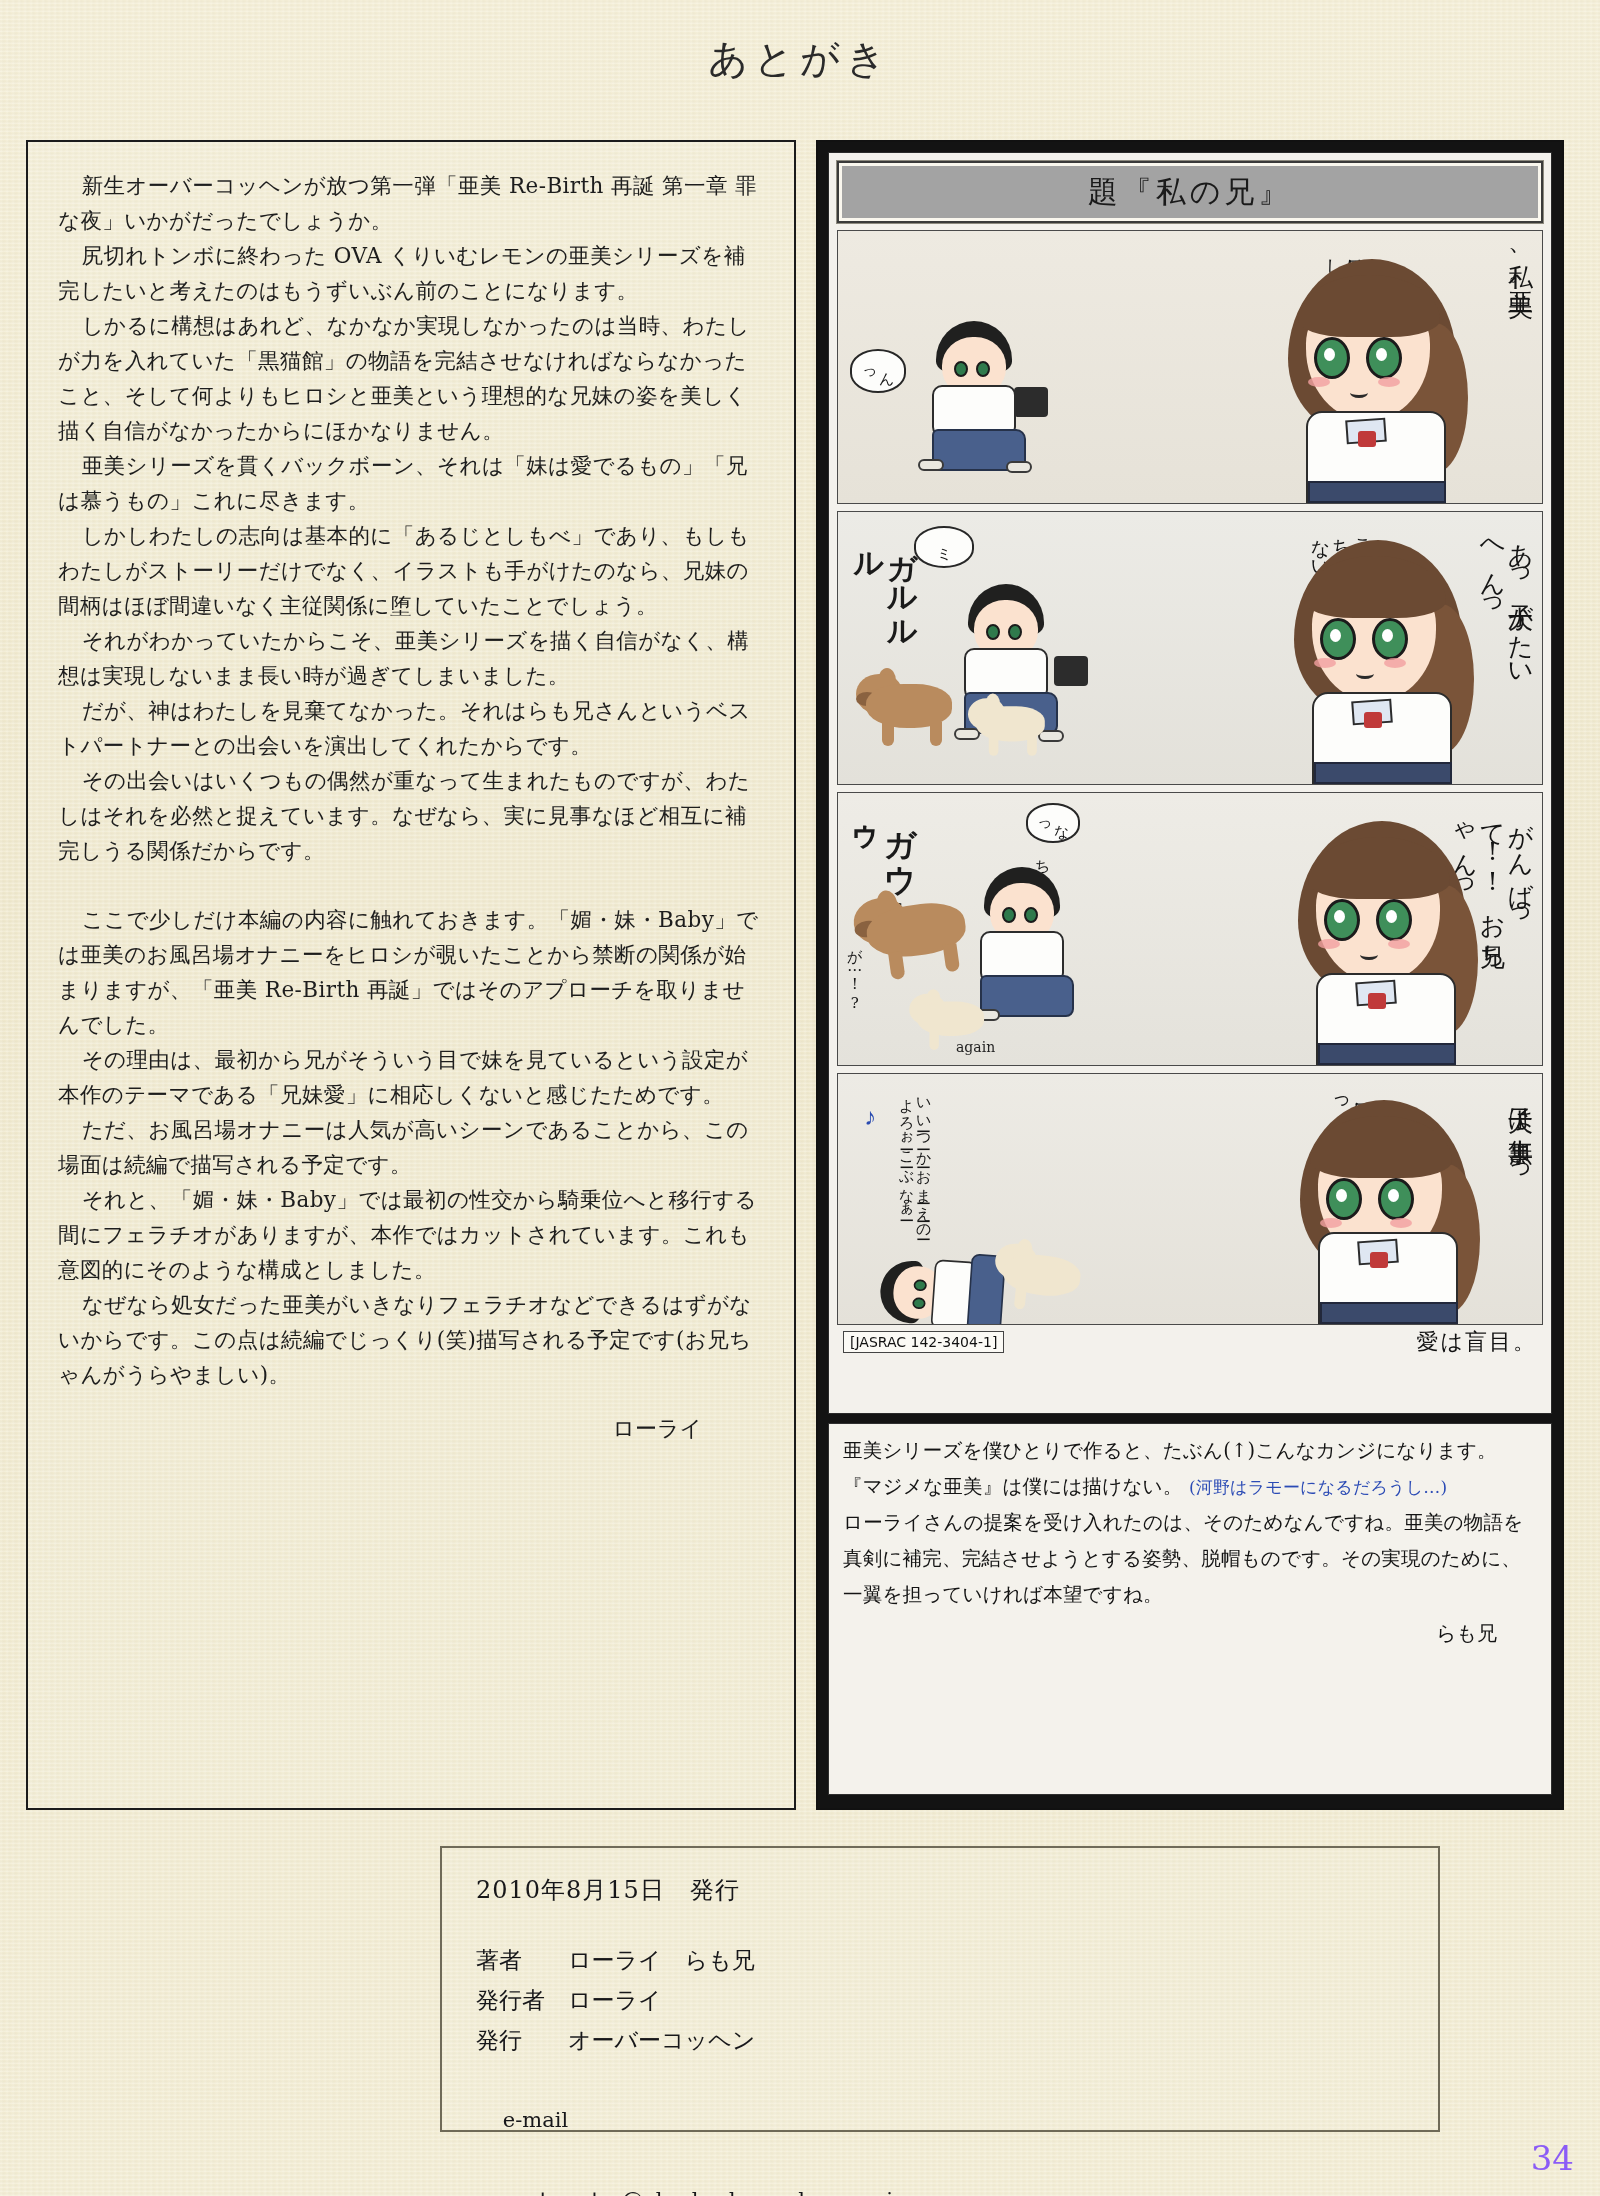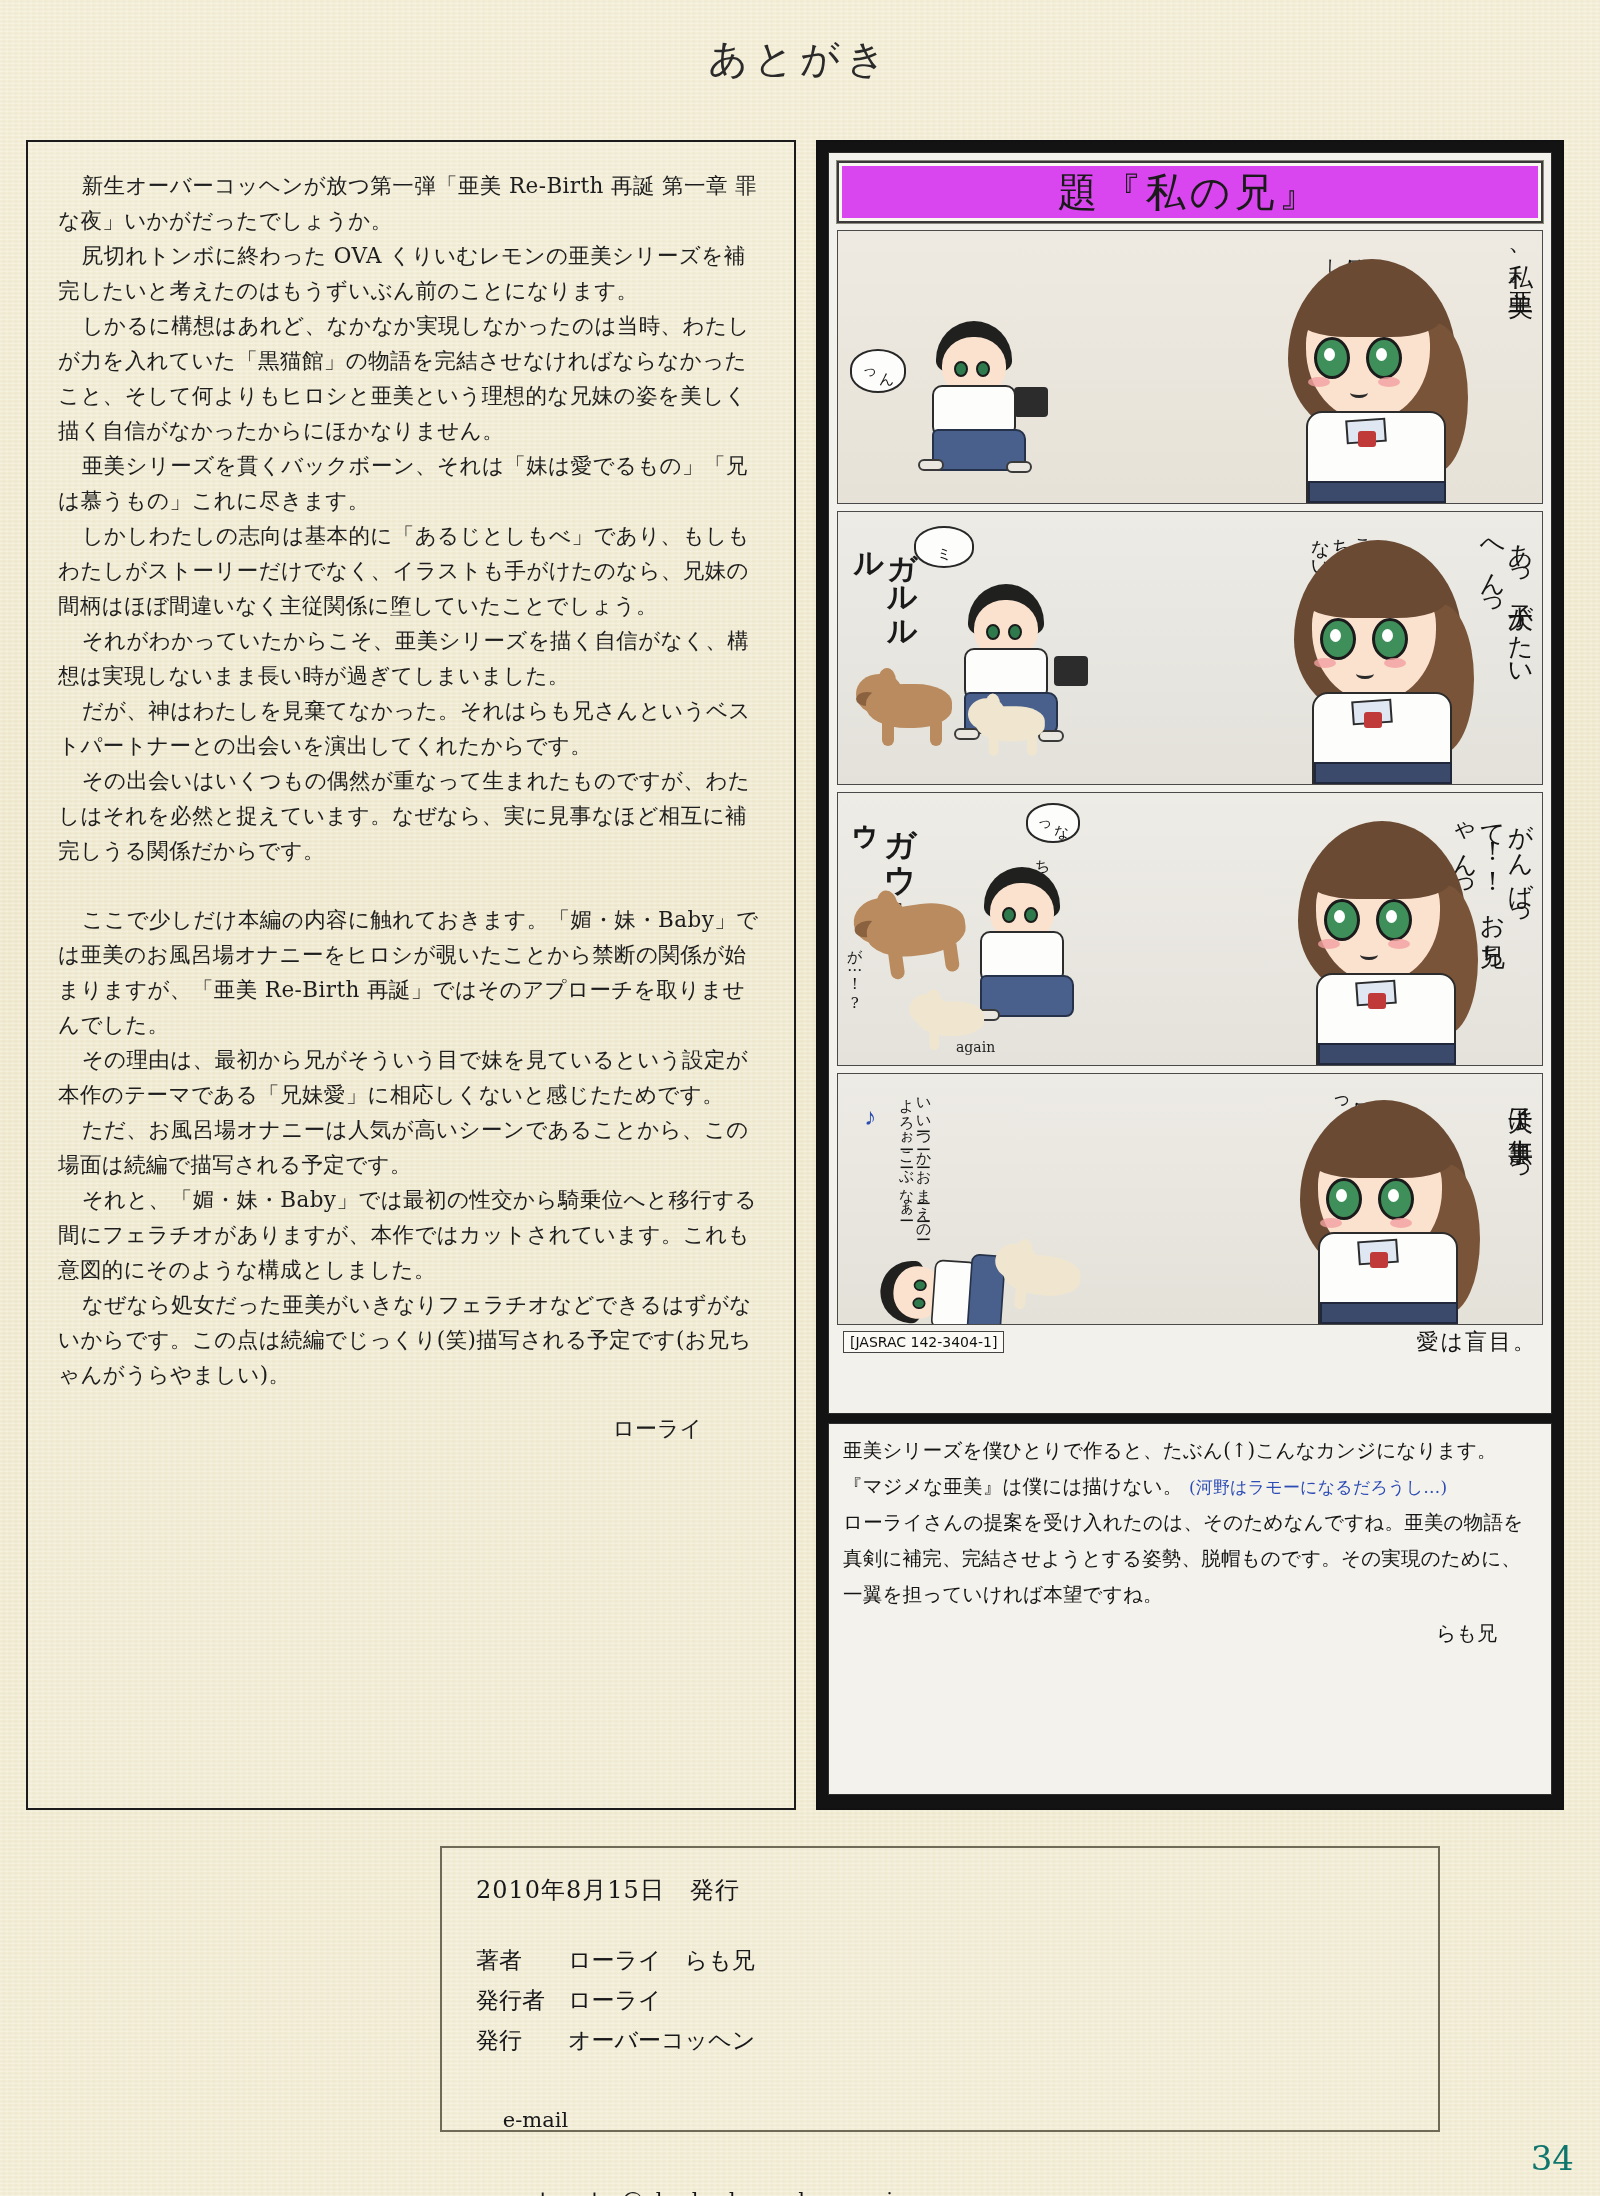--- a/index.html
+++ b/index.html
@@ -94,26 +94,26 @@
     width: 100%;
     height: 1262px;
     background: #f3f1ec;
     border: 1px solid #2a2a2a;
     box-sizing: border-box;
     padding: 8px;
   }
   .comic-heading {
     height: 58px;
     border: 2px solid #3a3a3a;
-    background: #d946ef;
+    background: #a3a3a3;
     box-shadow: inset 0 0 0 3px #faf7ee, 0 0 0 1px #8d8a7f;
     display: flex;
     align-items: center;
     justify-content: center;
-    font-size: 40px;
+    font-size: 30px;
     letter-spacing: 4px;
     color: #1a1a1a;
     font-family: "DejaVu Serif", serif;
   }
   .panel {
     position: relative;
     border: 1px solid #4a4a4a;
     margin-top: 7px;
     height: 272px;
     overflow: hidden;
@@ -445,21 +445,21 @@
     white-space: pre;
   }
   .colophon .row.small {
     font-size: 21px;
   }
   .page-number {
     position: absolute;
     right: 26px;
     bottom: 18px;
     font-size: 34px;
-    color: #0f766e;
+    color: #8b5cf6;
     font-family: "DejaVu Serif", serif;
   }
 </style>
 </head>
 <body>
 
 <div class="paper-texture"></div>
 
 <div class="page-title">あとがき</div>
 

